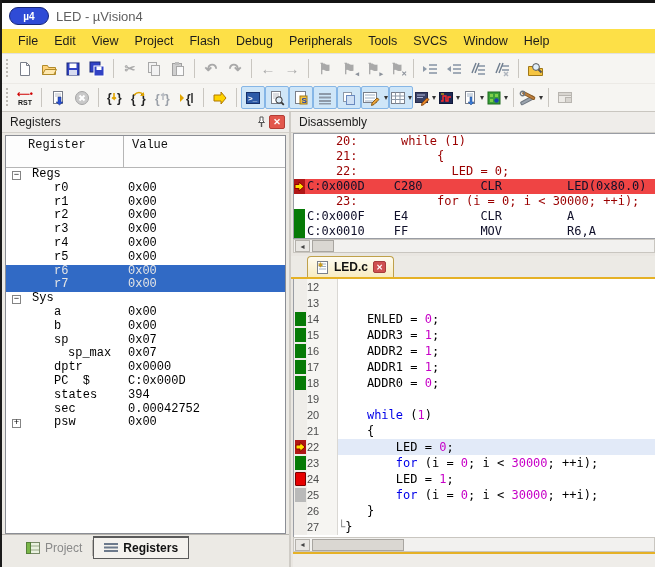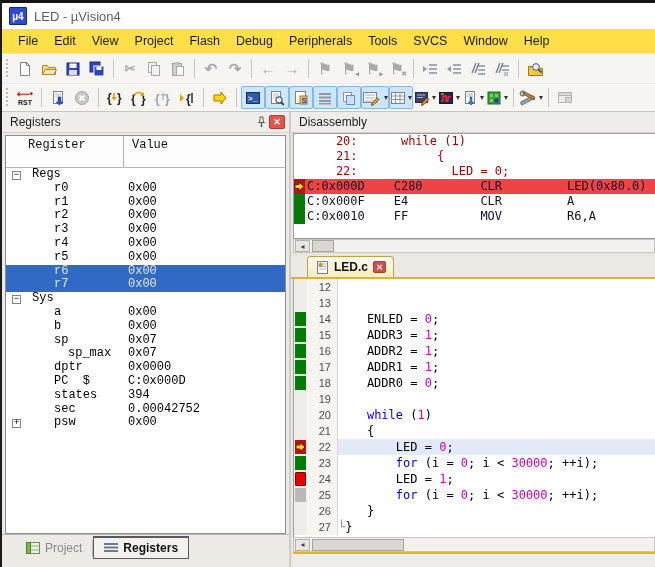--- a/index.html
+++ b/index.html
@@ -5,21 +5,21 @@
   * { box-sizing: border-box; margin: 0; padding: 0; }
   html,body { width:655px; height:567px; overflow:hidden; }
   body { font-family:"Liberation Sans",sans-serif; background:#e9e6e1; position:relative; }
 
   #win { position:absolute; inset:0; border-left:2px solid #1b1b1b; background:#e9e6e1; }
   #topstrip { position:absolute; left:0; top:0; right:0; height:3px; background:#141414; }
 
   
   #titlebar { position:absolute; left:0; top:3px; right:0; height:26px; background:#ffffff;
               display:flex; align-items:center; padding-left:7px; }
-  #applogo { width:18px; height:18px; background:#2f4bd6; border:1px solid #17277a; border-radius:1px;
+  #applogo { width:40px; height:18px; background:#2f4bd6; border:1px solid #17277a; border-radius:9px;
              color:#fff; font-size:10px; font-weight:bold; display:flex; align-items:center; justify-content:center; }
   #apptitle { margin-left:7px; font-size:13px; color:#5f5f5f; }
 
   
   #menubar { position:absolute; left:0; top:29px; right:0; height:25px; background:#fde047;
              display:flex; align-items:center; padding-left:8px; border-bottom:1px solid #e3e1dd; }
   .menu-item { font-size:12.5px; color:#1c1c1c; padding:3px 8px; cursor:default; }
 
   
   .toolbar { position:absolute; left:0; right:0; background:#f6f5f2; display:flex; align-items:center; }
@@ -105,21 +105,21 @@
                  color:#fff; font-size:8px; font-weight:bold; display:flex; align-items:center; justify-content:center; }
   #edbody { position:absolute; left:2px; right:0; top:23px; bottom:30px; background:#fff;
             border-left:1px solid #9a9da4; overflow:hidden; font-family:"Liberation Mono",monospace; font-size:12px; }
   .ed-line { height:16px; line-height:16px; display:flex; }
   .ed-margin { width:13px; flex:0 0 13px; background:#efede9; position:relative; }
   .ed-margin .blk { position:absolute; left:1px; top:1px; width:11px; height:14px; }
   .ed-margin .blk.green { background:#067a06; }
   .ed-margin .blk.gray { background:#b9b9b9; }
   .ed-margin .blk.brk { background:#e60000; border:1px solid #7a0000; border-radius:1px; }
   .ed-margin .blk.current { background:#b01616; }
-  .ed-num { width:31px; flex:0 0 31px; text-align:right; padding-right:6px; color:#4c4c4c;
+  .ed-num { width:31px; flex:0 0 31px; padding-right:6px; color:#4c4c4c;
             font-family:"Liberation Sans",sans-serif; font-size:11px; background:#f6f5f2;
             border-right:1px solid #dad8d4; }
   .ed-code { flex:1; white-space:pre; color:#000; }
   .ed-line.cur .ed-code { background:#e2eaf8; }
   .kw { color:#0000e8; } .num { color:#c700c7; } .fold { color:#8a8a8a; }
   #edscroll { position:absolute; left:2px; right:0; bottom:15px; height:15px; background:#f2f1ef;
               border:1px solid #c9c6c0; display:flex; align-items:center; }
   #edbottom { position:absolute; left:2px; right:0; bottom:0; height:15px; background:#efede9;
               border-top:2px solid #e5b126; }
 
@@ -565,20 +565,24 @@
             </div>
             <div class="dis-line hl">
               <span class="dis-margin current">
                 <svg width="11" height="11" viewBox="0 0 11 11">
                   <path d="M1 3.5h4V1l5 4.5-5 4.5V7.5H1z" fill="#ffe000" stroke="#8e0000"></path>
                 </svg>
               </span>
               <pre class="dis-text instr">C:0x000D    C280        CLR         LED(0x80.0)</pre>
             </div>
             <div class="dis-line">
+              <span class="dis-margin"></span>
+              <pre class="dis-text src">    23:           for (i = 0; i &lt; 30000; ++i);</pre>
+            </div>
+            <div class="dis-line">
               <span class="dis-margin green"></span>
               <pre class="dis-text instr">C:0x000F    E4          CLR         A</pre>
             </div>
             <div class="dis-line">
               <span class="dis-margin green"></span>
               <pre class="dis-text instr">C:0x0010    FF          MOV         R6,A</pre>
             </div>
           </div>
         <div class="hscroll">
           <div class="hs-arrow">◂</div>

